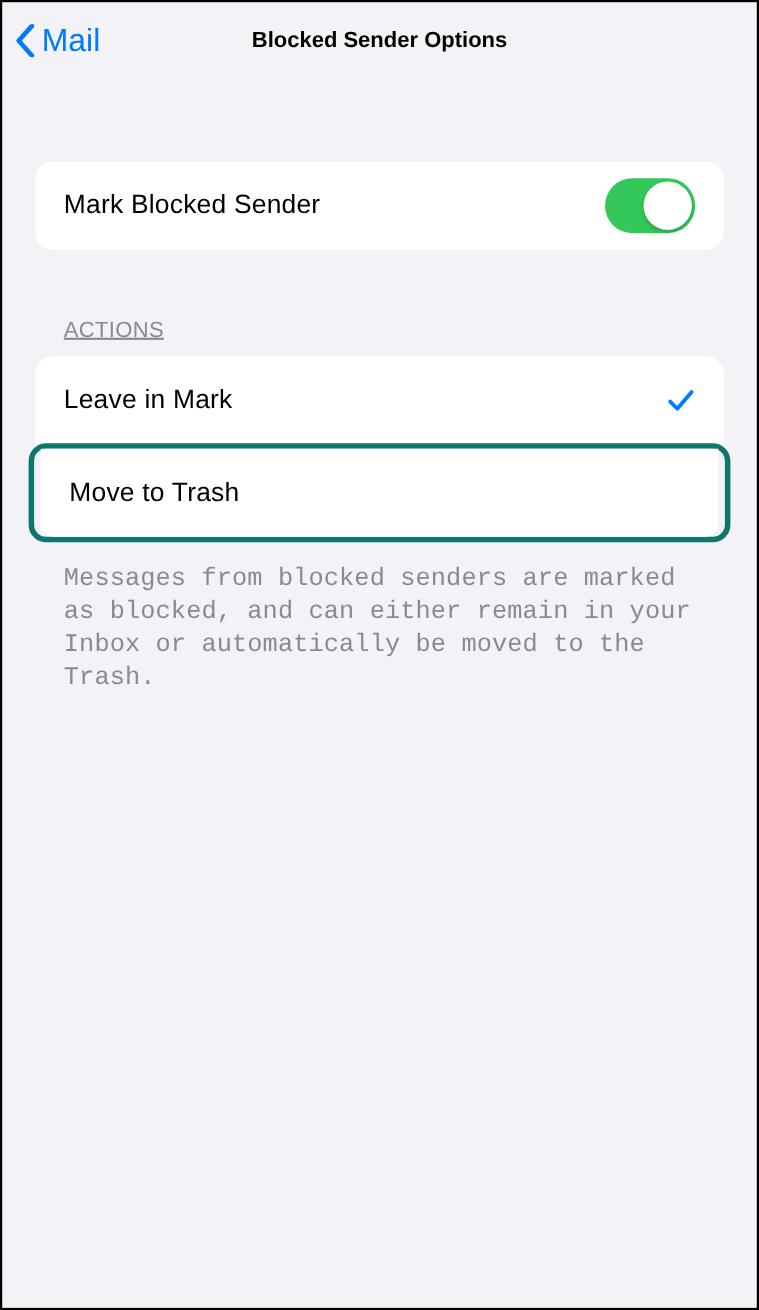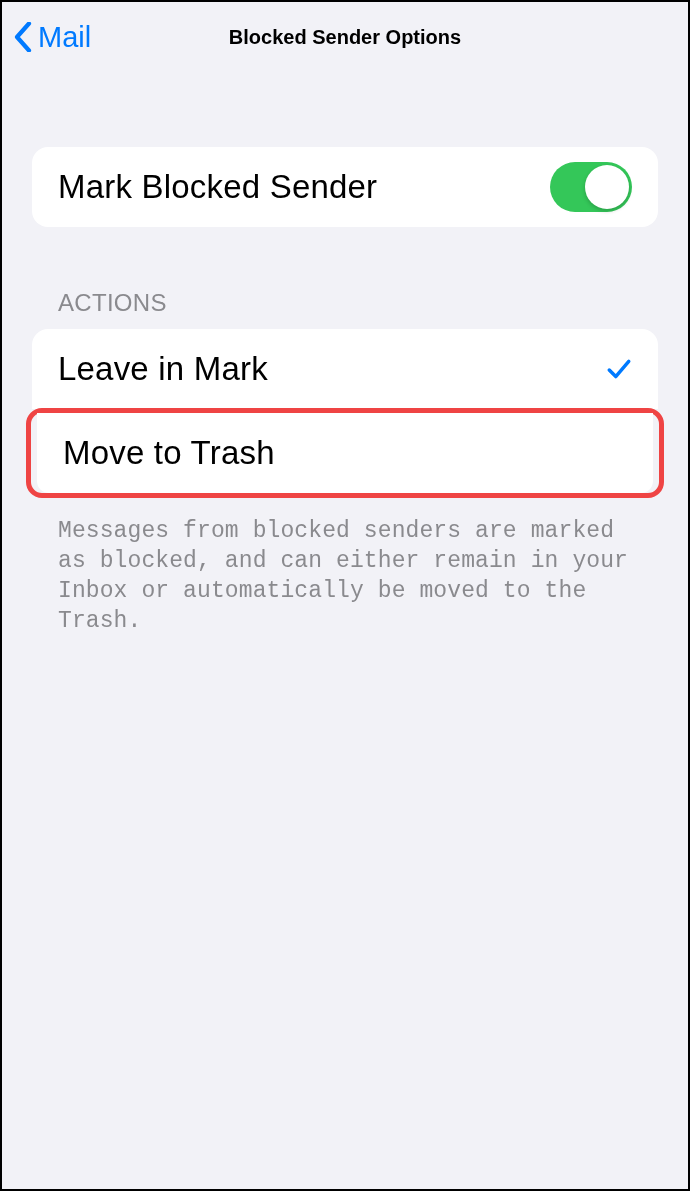--- a/index.html
+++ b/index.html
@@ -56,21 +56,21 @@
       overflow: hidden;
     }
     .cell {
       height: 80px;
       display: flex;
       align-items: center;
       padding: 0 26px;
       justify-content: space-between;
     }
     .cell-label {
-      font-size: 33px;
+      font-size: 24px;
       color: #000;
       letter-spacing: 0.2px;
     }
     .toggle {
       width: 82px;
       height: 50px;
       border-radius: 25px;
       background: #34c759;
       position: relative;
       cursor: pointer;
@@ -82,31 +82,32 @@
       border-radius: 50%;
       position: absolute;
       right: 3px;
       top: 3px;
       box-shadow: 0 2px 4px rgba(0,0,0,0.2);
     }
     .section-gap-2 {
       height: 62px;
     }
     .section-header {
-      font-size: 24px;
+      font-size: 20px;
       color: #8a8a8e;
       letter-spacing: 0.3px;
       padding: 0 26px 12px 26px;
+      text-decoration: underline;
     }
     .checkmark {
       width: 26px;
       height: 26px;
     }
     .highlight-box {
-      border: 5px solid #ef4444;
+      border: 5px solid #0f766e;
       border-radius: 16px;
       margin: 0 -6px;
       position: relative;
       top: -1px;
     }
     .highlight-box .cell-group {
       border-radius: 0 0 12px 12px;
       margin: 0 6px;
     }
     .footer-text {

